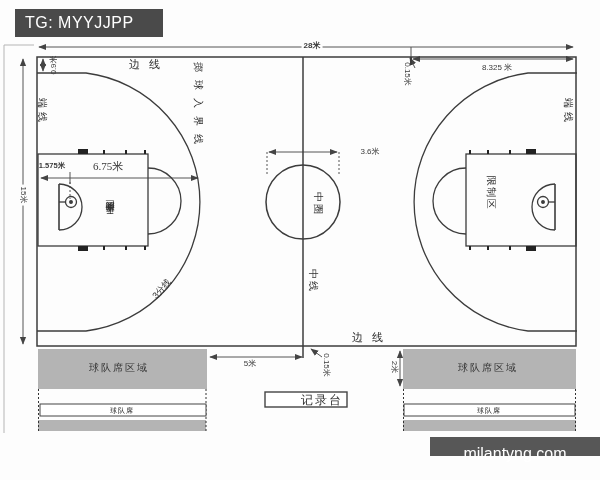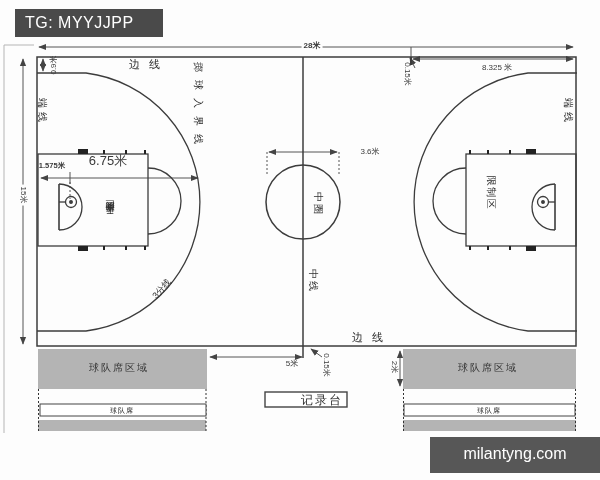--- a/index.html
+++ b/index.html
@@ -10,21 +10,21 @@
        font-family:"Liberation Sans","DejaVu Sans",sans-serif;line-height:1;}
   .r90{transform:translate(-50%,-50%) rotate(90deg);}
   .rm90{transform:translate(-50%,-50%) rotate(-90deg);}
   .diag{transform:translate(-50%,-50%) rotate(-48deg);}
   .dimlbl{background:#fdfdfd;padding:0 2px;font-size:8px;color:#3a3a3a;}
   .cn10{font-size:10px;letter-spacing:2px;}
   .cn11{font-size:11px;letter-spacing:3px;}
   .badge{position:absolute;left:15px;top:9px;width:148px;height:28px;background:#4a4a4a;
          color:#fff;font-size:16px;line-height:28px;padding-left:10px;box-sizing:border-box;
          letter-spacing:0.5px;}
-  .watermark{position:absolute;left:430px;top:437px;width:170px;height:36px;background:#575757;
+  .watermark{position:absolute;left:430px;top:437px;width:170px;height:19px;background:#575757;
          color:#fff;font-size:16px;line-height:33px;text-align:center;}
   .nocharge{position:absolute;left:110px;top:201px;height:40px;writing-mode:vertical-rl;
          font-size:9px;line-height:12px;letter-spacing:1px;color:#2e2e2e;
          transform:translate(-50%,-50%) rotate(180deg);}
   .benchlbl{font-size:10px;letter-spacing:2px;color:#333;font-family:Liberation Mono, monospace;}
   .benchsm{font-size:7px;letter-spacing:1px;color:#222;}
 </style>
 </head>
 <body>
 
@@ -129,23 +129,23 @@
 
   <div class="badge">TG: MYYJJPP</div>
   <div class="watermark">milantyng.com</div>
 
   <div class="lbl dimlbl" style="left:312px;top:46px;font-weight:bold;">28米</div>
   <div class="lbl dimlbl" style="left:497px;top:68px;text-align:center;">8.325 米</div>
   <div class="lbl dimlbl r90" style="left:407px;top:74px;background:none;">0.15米</div>
   <div class="lbl dimlbl rm90" style="left:54px;top:65px;background:none;">0.9米</div>
   <div class="lbl dimlbl r90" style="left:23px;top:195px;">15米</div>
   <div class="lbl" style="left:52px;top:166px;font-size:7.5px;color:#3a3a3a;font-weight:bold;">1.575米</div>
-  <div class="lbl" style="left:108px;top:160px;font-size:13px;color:#3a3a3a;">6.75米</div>
+  <div class="lbl" style="left:108px;top:166px;font-size:11px;color:#3a3a3a;font-family:Liberation Serif, serif;">6.75米</div>
   <div class="lbl dimlbl" style="left:322px;top:152px;margin-left:48px;">3.6米</div>
-  <div class="lbl dimlbl" style="left:250px;top:364px;background:none;margin-left:42px;">5米</div>
+  <div class="lbl dimlbl" style="left:250px;top:364px;background:none;">5米</div>
   <div class="lbl dimlbl r90" style="left:326px;top:365px;background:none;">0.15米</div>
   <div class="lbl dimlbl r90" style="left:394px;top:367px;background:none;">2米</div>
 
   <div class="lbl cn11" style="left:146px;top:64px;">边 线</div>
   <div class="lbl cn11" style="left:369px;top:337px;">边 线</div>
   <div class="lbl cn10 r90" style="left:42px;top:112px;letter-spacing:4px;">端线</div>
   <div class="lbl cn10 r90" style="left:568px;top:112px;letter-spacing:4px;">端线</div>
   <div class="lbl r90" style="left:198px;top:107px;font-size:10px;letter-spacing:8px;">掷球入界线</div>
   <div class="lbl cn10 r90" style="left:318px;top:204px;">中圈</div>
   <div class="lbl cn10 r90" style="left:313px;top:281px;">中线</div>

